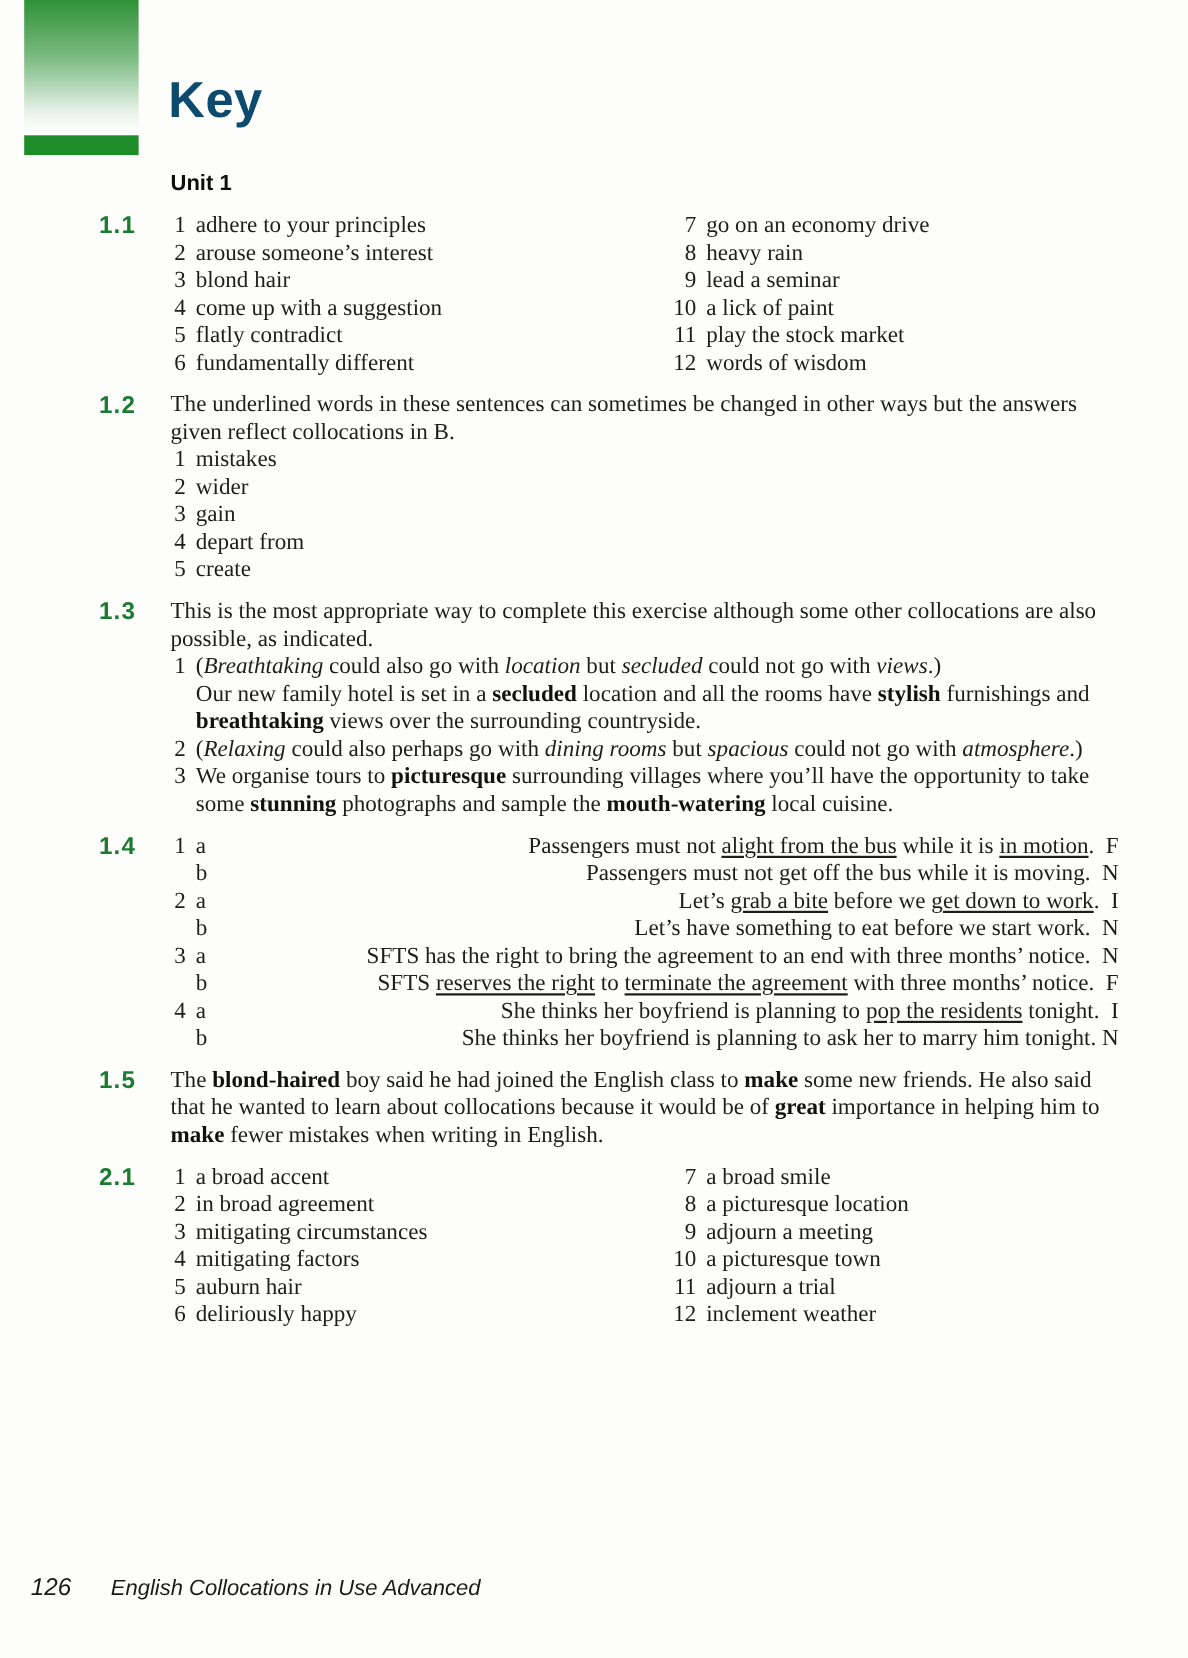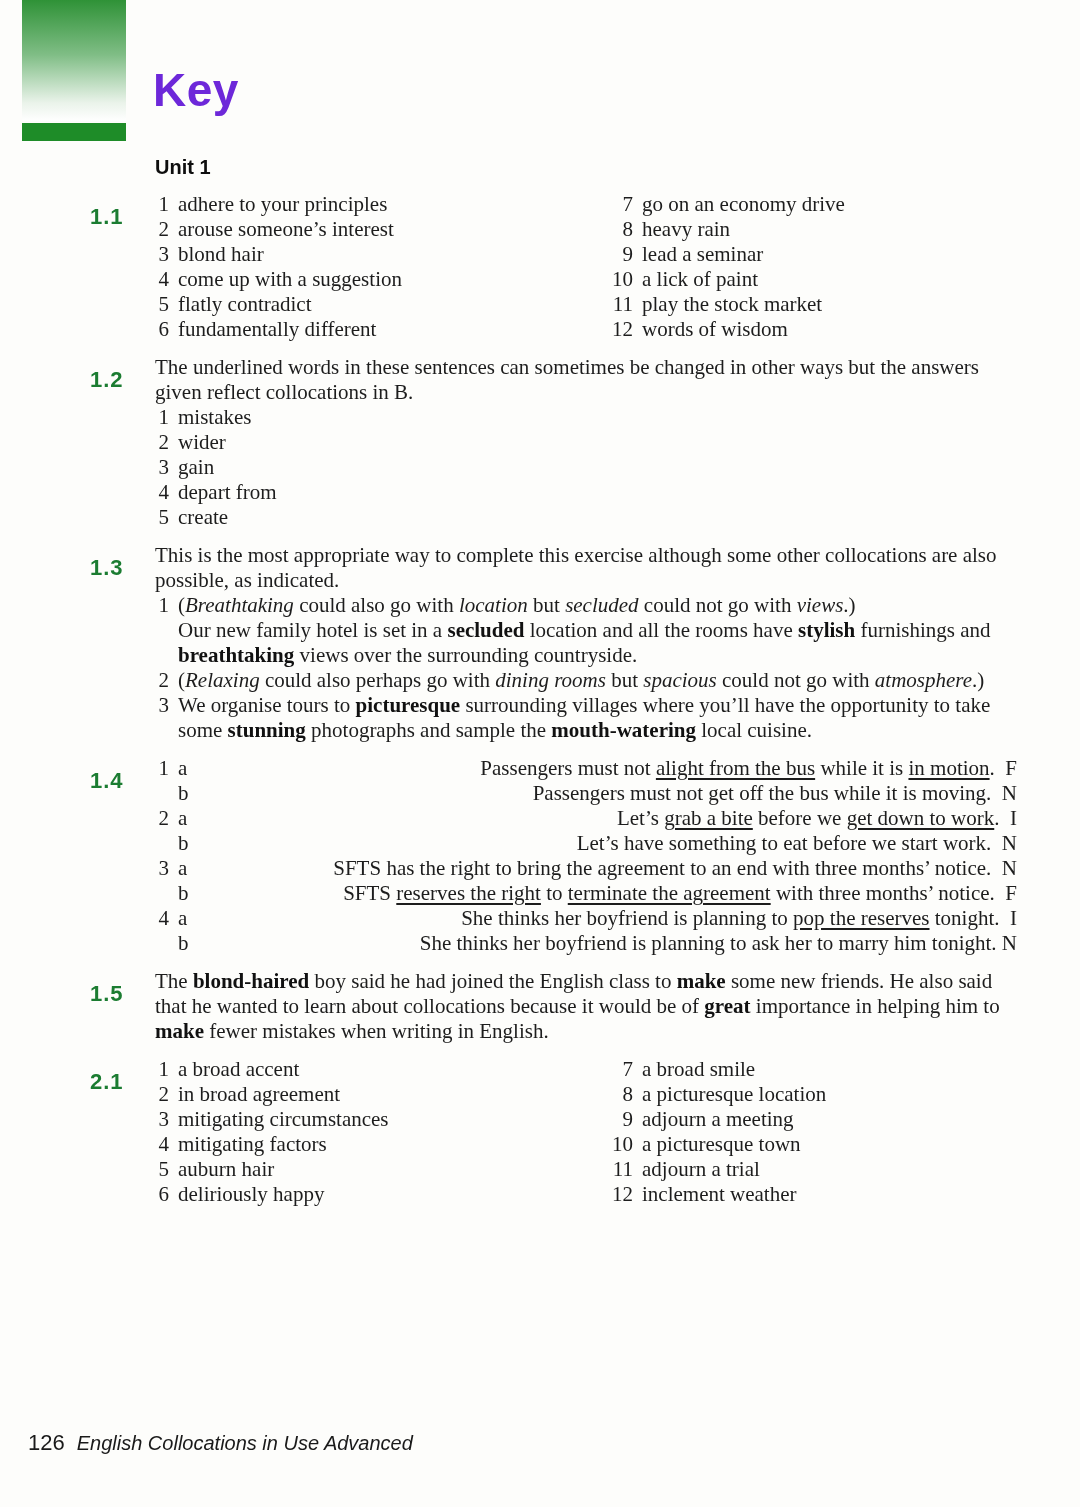--- a/index.html
+++ b/index.html
@@ -20,35 +20,35 @@
   .page { position: absolute; inset: 0; background: #fdfdfb; }
 
   
   .corner { position: absolute; left: 22px; top: 0; width: 104px; height: 141px; }
   .corner-grad { width: 100%; height: 121px; background: linear-gradient(to bottom, var(--gradient_top) 0%, #7fbd85 45%, #eaf3ea 85%, #ffffff 100%); }
   .corner-bar { width: 100%; height: 18px; margin-top: 2px; background: var(--bar_green); }
 
   .key-title {
     position: absolute; left: 153px; top: 63px;
     font-family: "Liberation Sans", sans-serif;
-    font-weight: bold; font-size: 46px; letter-spacing: 0.5px; color: #6d28d9;
+    font-weight: bold; font-size: 46px; letter-spacing: 0.5px; color: #0c4a6e;
   }
 
   .main { position: absolute; left: 90px; top: 156px; width: 930px; }
 
   .unit-heading {
     font-family: "Liberation Sans", sans-serif;
     font-weight: bold; font-size: 20px; color: #0e0e0e;
     margin: 0 0 13px 65px;
   }
   .unit-heading.second { margin-top: 15px; }
 
   .sec { position: relative; padding-left: 65px; margin-bottom: 13px; width: 100%; }
   .sec-label {
-    position: absolute; left: 0; top: 12px;
+    position: absolute; left: 0; top: 0;
     font-family: "Liberation Sans", sans-serif;
     font-weight: bold; font-size: 22px; line-height: 25px;
     color: var(--label_green); letter-spacing: 1px;
   }
   .sec-body { width: 862px; font-size: 21px; line-height: 25px; }
 
   .two-col { display: flex; }
   .col { width: 452px; }
   .col-right { width: 410px; }
 
@@ -69,22 +69,22 @@
   .ab-line .txt { flex: 1 1 auto; text-align: right; }
 
   u { text-underline-offset: 3px; text-decoration-thickness: 1.5px; }
   b { color: #111; }
 
   .footer {
     position: absolute; left: 28px; top: 1430px;
     display: flex; align-items: baseline;
     font-family: "Liberation Sans", sans-serif;
   }
-  .pageno { font-size: 22px; color: #1a1a1a; }
-  .booktitle { font-style: italic; font-size: 20px; margin-left: 12px; color: #1a1a1a; }
+  .pageno { font-size: 22px; color: #1a1a1a; font-style: italic; }
+  .booktitle { font-style: italic; font-size: 20px; margin-left: 36px; color: #1a1a1a; }
 </style>
 </head>
 <body>
 
 <div class="page">
 
   <div class="corner">
     <div class="corner-grad"></div>
     <div class="corner-bar"></div>
   </div>
@@ -246,21 +246,21 @@
                 <span class="letter">b</span>
                 <span class="txt">SFTS <u>reserves the right</u> to <u>terminate the agreement</u> with three months’ notice.&nbsp; F</span>
               </div>
           </div>
         </div>
         <div class="ab-item">
           <span class="num">4</span>
           <div class="ab-lines">
             <div class="ab-line">
                 <span class="letter">a</span>
-                <span class="txt">She thinks her boyfriend is planning to <u>pop the reserves</u> tonight.&nbsp; I</span>
+                <span class="txt">She thinks her boyfriend is planning to <u>pop the residents</u> tonight.&nbsp; I</span>
               </div>
             <div class="ab-line">
                 <span class="letter">b</span>
                 <span class="txt">She thinks her boyfriend is planning to ask her to marry him tonight. N</span>
               </div>
           </div>
         </div>
       </div>
     </section>
 

